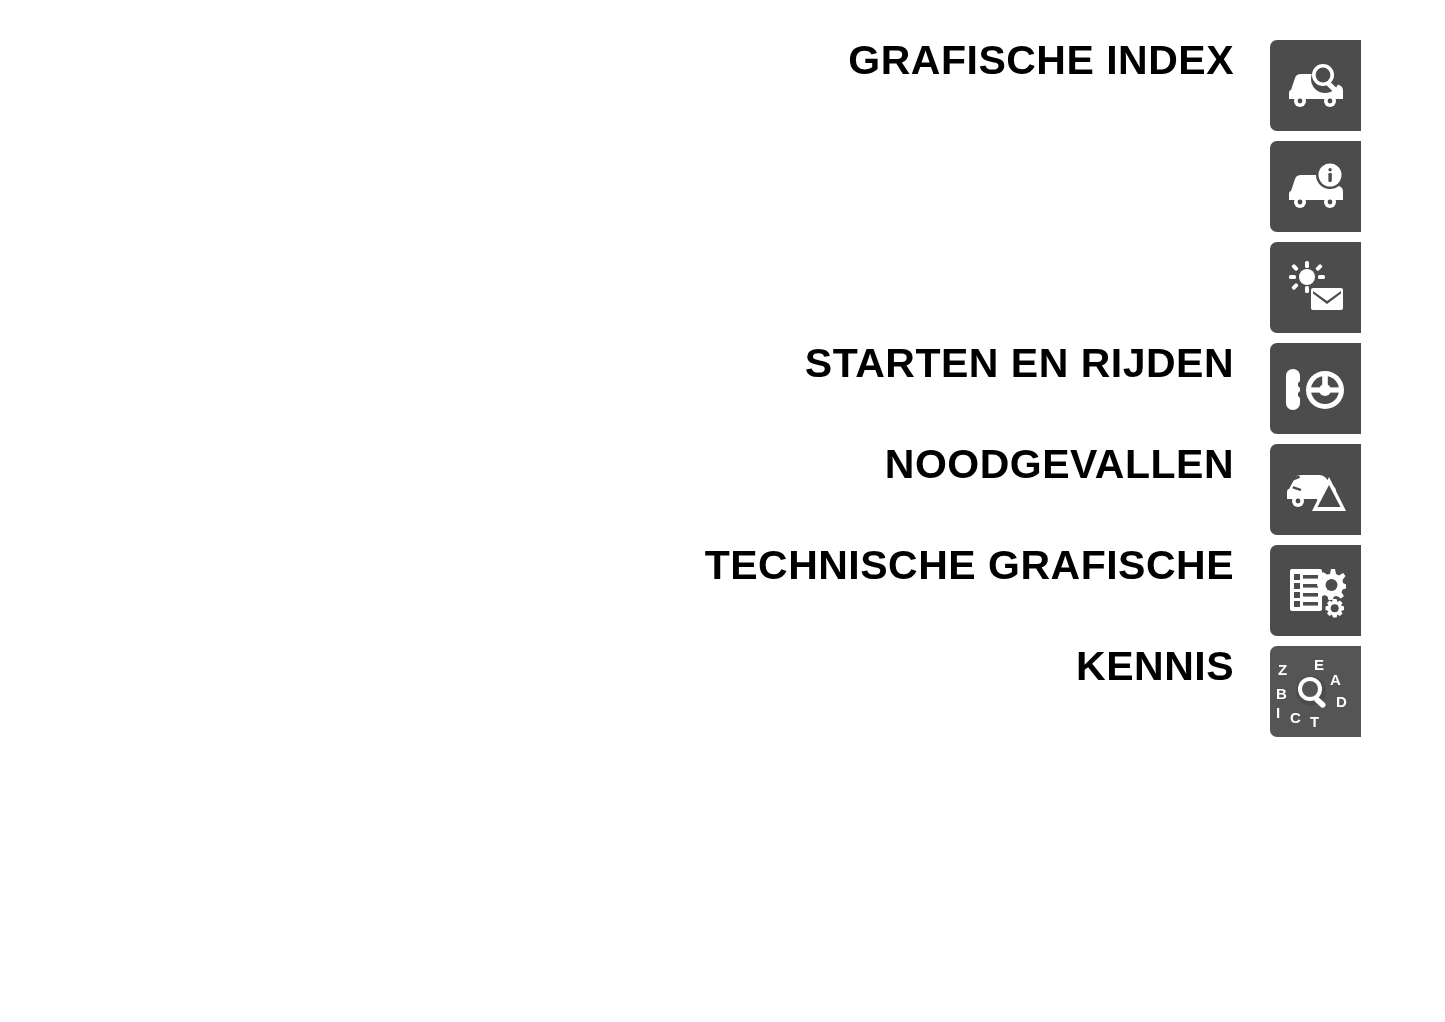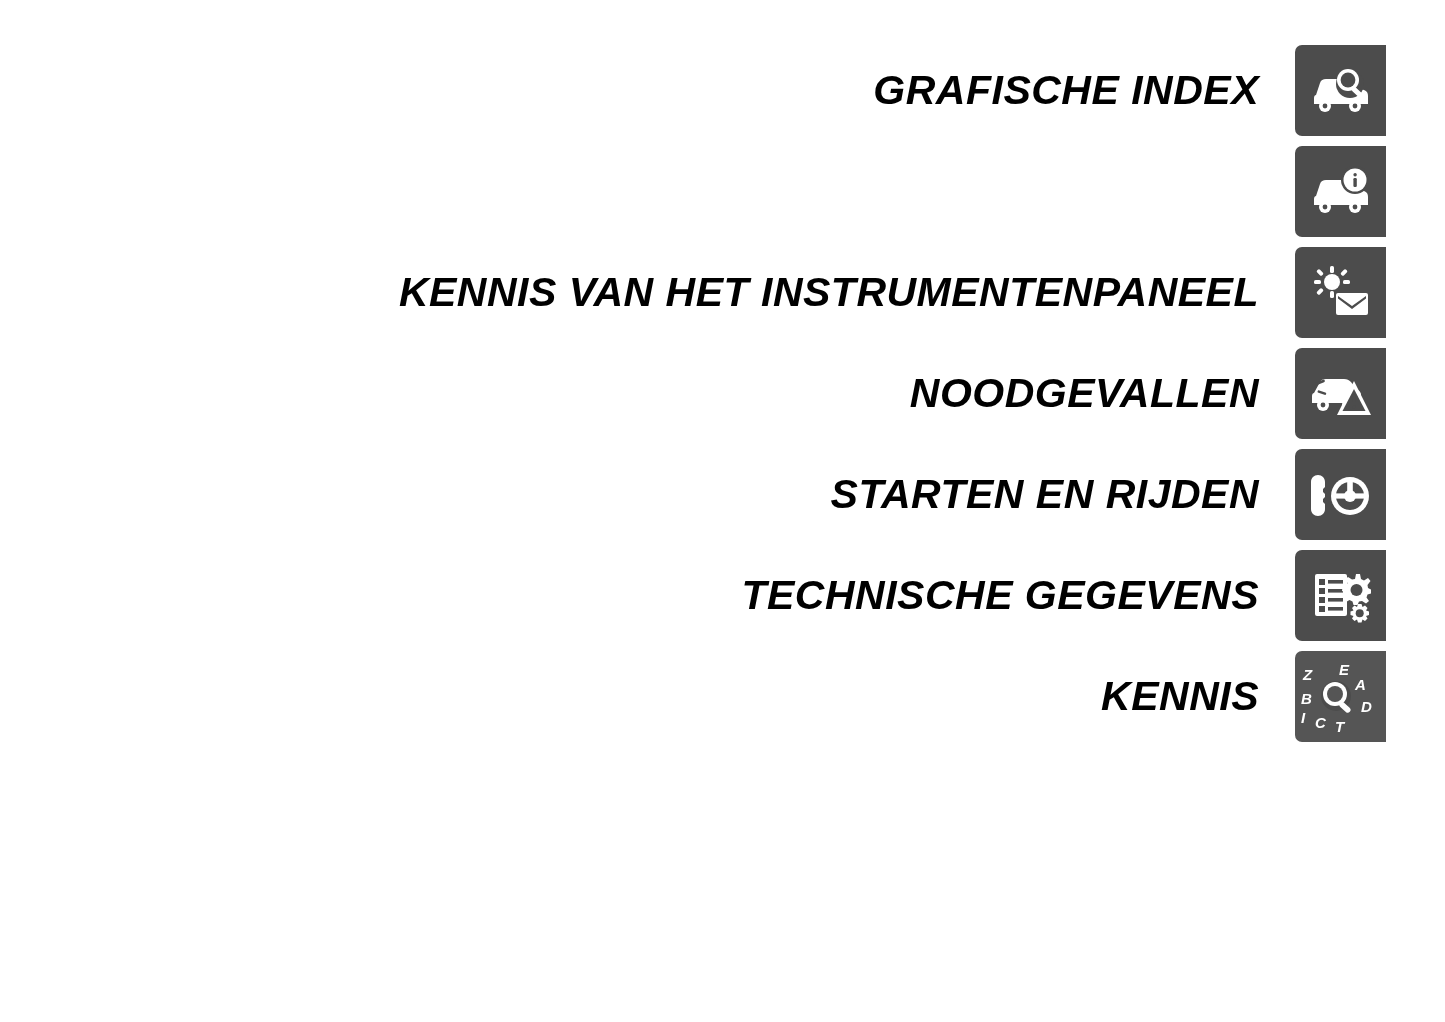--- a/index.html
+++ b/index.html
@@ -23,26 +23,24 @@
     position: absolute;
     top: 40px;
     left: 0;
     width: 1445px;
     display: flex;
     flex-direction: column;
     gap: 0px;
   }
   .toc-row {
     display: flex;
-    align-items: center;
     justify-content: flex-end;
     height: 101px;
-    padding-right: 59px;
+    padding-right: 84px;
     box-sizing: border-box;
-    font-style: italic;
   }
   .toc-label {
     font-family: "Liberation Sans", sans-serif;
     font-weight: bold;
     font-size: 41px;
     letter-spacing: 0.5px;
     color: #000000;
     text-align: right;
     white-space: nowrap;
     margin-right: 36px;
@@ -138,21 +136,20 @@
             <g fill="#4c4c4c">
               <rect x="43.4" y="7" width="3.4" height="3.4" rx="1.7"></rect>
               <rect x="43.4" y="12" width="3.4" height="9" rx="1.2"></rect>
             </g>
           </svg>
         </span>
       </div>
     </div>
 
     <div class="toc-row">
-      <div class="toc-label">KENNIS VAN HET INSTRUMENTENPANEEL</div>
       <div class="tab">
         <span>
           <svg width="62" height="56" viewBox="0 0 62 56">
             <g fill="#ffffff">
 
               <circle cx="22" cy="17" r="8"></circle>
               <rect x="20" y="1" width="4" height="7" rx="1.6"></rect>
               <rect x="20" y="26" width="4" height="7" rx="1.6"></rect>
               <rect x="4" y="15" width="7" height="4" rx="1.6"></rect>
               <rect x="33" y="15" width="7" height="4" rx="1.6"></rect>
@@ -165,20 +162,45 @@
             <g fill="#4c4c4c">
               <path d="M28 31 L42 41 L56 31 L56 33.5 L42 44 L28 33.5 Z"></path>
             </g>
           </svg>
         </span>
       </div>
     </div>
 
 
     <div class="toc-row">
+      <div class="toc-label">STARTEN EN RIJDEN</div>
+      <div class="tab">
+        <span>
+          <svg width="62" height="52" viewBox="0 0 62 52">
+            <g fill="#ffffff">
+
+              <path d="M8 6 C12 6 15 9 15 13 L15 18 L13 20 L13 23 L15 25 L15 28 L13 30 L13 33 L15 35 L15 40 C15 44 12 47 8 47 C4 47 1 44 1 40 L1 13 C1 9 4 6 8 6 Z"></path>
+
+              <circle cx="40" cy="27" r="19"></circle>
+            </g>
+            <g fill="#4c4c4c">
+              <circle cx="40" cy="27" r="14"></circle>
+            </g>
+            <g fill="#ffffff">
+              <circle cx="40" cy="27" r="6"></circle>
+              <rect x="37.2" y="12" width="5.6" height="10"></rect>
+              <rect x="26" y="24.4" width="12" height="5.2"></rect>
+              <rect x="42" y="24.4" width="12" height="5.2"></rect>
+            </g>
+          </svg>
+        </span>
+      </div>
+    </div>
+
+    <div class="toc-row">
       <div class="toc-label">NOODGEVALLEN</div>
       <div class="tab">
         <span>
           <svg width="62" height="54" viewBox="0 0 62 54">
             <g fill="#ffffff">
 
               <path d="M4 26 L10 15 C11 13 13 12 16 12 L34 12 C37 12 39 13 41 15 L46 22 L48 23 C50 24 51 26 51 28 L51 33 L2 33 L2 29 C2 27 3 26 4 26 Z"></path>
               <rect x="2" y="33" width="46" height="3"></rect>
               <circle cx="13" cy="38" r="6"></circle>
               <circle cx="38" cy="38" r="6"></circle>
@@ -196,48 +218,23 @@
             <g fill="#4c4c4c">
               <path d="M44 22 L55.5 44 L32.5 44 Z"></path>
               <rect x="42.4" y="27" width="3.4" height="9" rx="1.2"></rect>
               <rect x="42.4" y="38" width="3.4" height="3.4" rx="1.7"></rect>
             </g>
           </svg>
         </span>
       </div>
     </div>
 
-    <div class="toc-row">
-      <div class="toc-label">STARTEN EN RIJDEN</div>
-      <div class="tab">
-        <span>
-          <svg width="62" height="52" viewBox="0 0 62 52">
-            <g fill="#ffffff">
-
-              <path d="M8 6 C12 6 15 9 15 13 L15 18 L13 20 L13 23 L15 25 L15 28 L13 30 L13 33 L15 35 L15 40 C15 44 12 47 8 47 C4 47 1 44 1 40 L1 13 C1 9 4 6 8 6 Z"></path>
-
-              <circle cx="40" cy="27" r="19"></circle>
-            </g>
-            <g fill="#4c4c4c">
-              <circle cx="40" cy="27" r="14"></circle>
-            </g>
-            <g fill="#ffffff">
-              <circle cx="40" cy="27" r="6"></circle>
-              <rect x="37.2" y="12" width="5.6" height="10"></rect>
-              <rect x="26" y="24.4" width="12" height="5.2"></rect>
-              <rect x="42" y="24.4" width="12" height="5.2"></rect>
-            </g>
-          </svg>
-        </span>
-      </div>
-    </div>
-
-
-    <div class="toc-row">
-      <div class="toc-label">TECHNISCHE GEGEVENS</div>
+
+    <div class="toc-row">
+      <div class="toc-label">TECHNISCHE GRAFISCHE</div>
       <div class="tab">
         <span>
           <svg width="60" height="56" viewBox="0 0 60 56">
             <g fill="#ffffff">
               <rect x="4" y="6" width="32" height="42" rx="2"></rect>
             </g>
             <g fill="#4c4c4c">
               <rect x="8" y="11" width="6" height="6"></rect>
               <rect x="17" y="12" width="15" height="3.6"></rect>
               <rect x="8" y="20" width="6" height="6"></rect>

